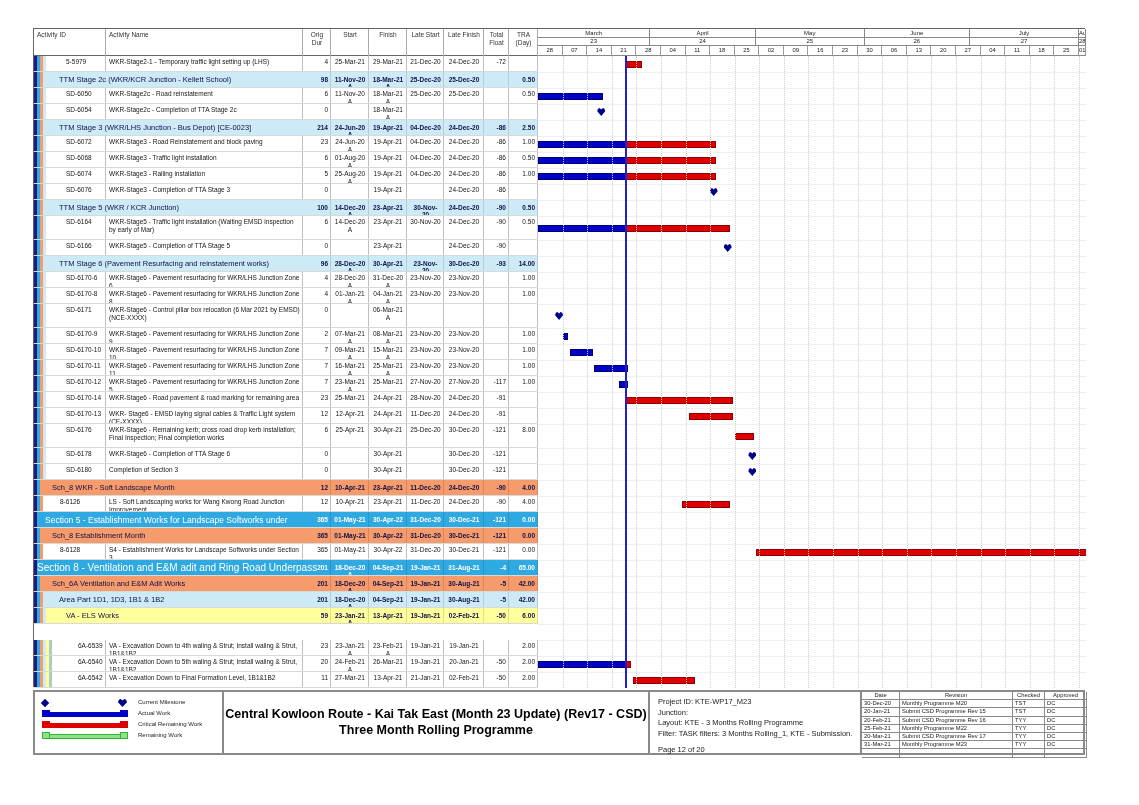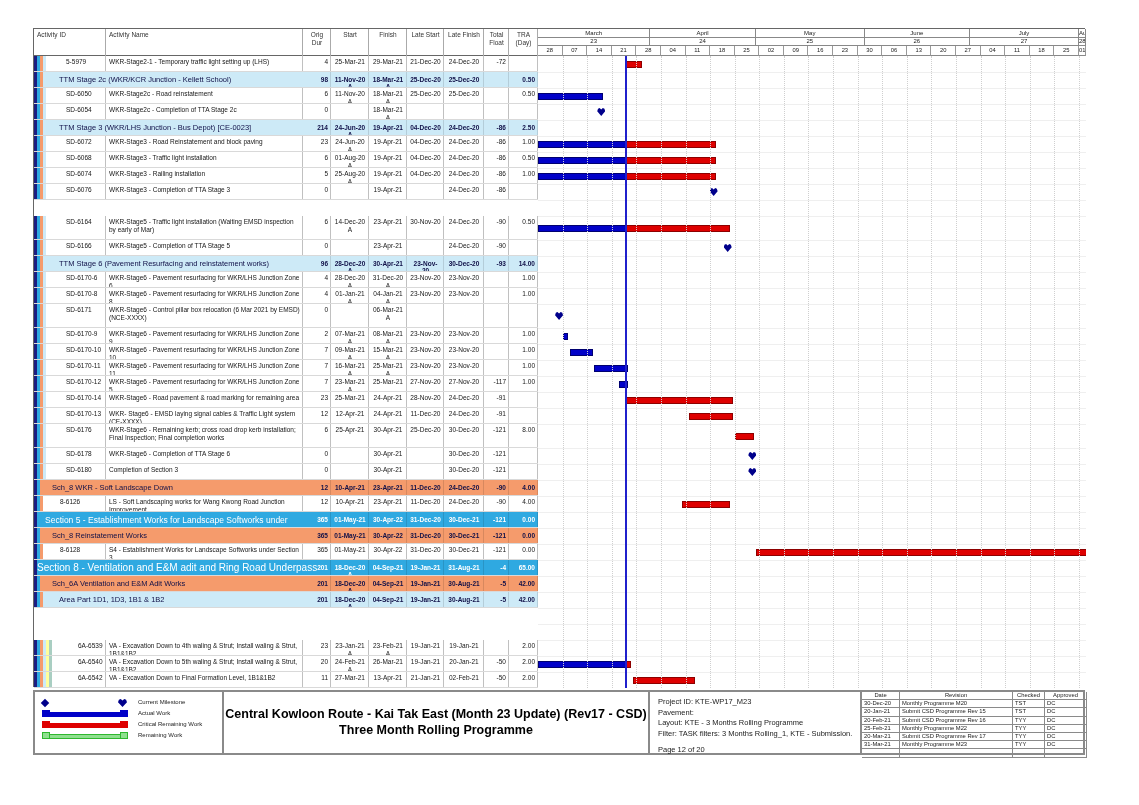--- a/index.html
+++ b/index.html
@@ -232,20 +232,34 @@
           <div class="cell left" style="left: 0px; width: 72px; padding-left: 32px;">SD-6076</div>
           <div class="cell left" style="left: 72px; width: 197px;">WKR-Stage3 - Completion of TTA Stage 3</div>
           <div class="cell right" style="left: 269px; width: 28px;">0</div>
           <div class="cell center" style="left: 297px; width: 38px;"></div>
           <div class="cell center" style="left: 335px; width: 38px;">19-Apr-21</div>
           <div class="cell center" style="left: 373px; width: 37px;"></div>
           <div class="cell center" style="left: 410px; width: 40px;">24-Dec-20</div>
           <div class="cell right" style="left: 450px; width: 25px;">-86</div>
           <div class="cell right" style="left: 475px; width: 29px;"></div>
         </div>
+        <div class="row" style="top: 144px; height: 16px;">
+          <div class="stripe" style="left: 0px; background: rgb(28, 28, 128);"></div>
+          <div class="stripe" style="left: 3px; background: rgb(47, 169, 225);"></div>
+          <div class="stripe" style="left: 6px; background: rgb(245, 155, 108);"></div>
+          <div class="bandfill" style="left: 9px; background: rgb(205, 234, 247);"></div>
+          <div class="bandlabel" style="left: 25px; color: rgb(16, 16, 72); font-size: 7.5px; line-height: 16px;">TTM Stage 5 (WKR / KCR Junction)</div>
+          <div class="cell right" style="left: 269px; width: 28px; font-weight: bold; color: rgb(16, 16, 72); border-right: 1px solid rgba(0, 0, 0, 0.12); padding-top: 3.5px;">100</div>
+          <div class="cell center" style="left: 297px; width: 38px; font-weight: bold; color: rgb(16, 16, 72); border-right: 1px solid rgba(0, 0, 0, 0.12); padding-top: 3.5px;">14-Dec-20 A</div>
+          <div class="cell center" style="left: 335px; width: 38px; font-weight: bold; color: rgb(16, 16, 72); border-right: 1px solid rgba(0, 0, 0, 0.12); padding-top: 3.5px;">23-Apr-21</div>
+          <div class="cell center" style="left: 373px; width: 37px; font-weight: bold; color: rgb(16, 16, 72); border-right: 1px solid rgba(0, 0, 0, 0.12); padding-top: 3.5px;">30-Nov-20</div>
+          <div class="cell center" style="left: 410px; width: 40px; font-weight: bold; color: rgb(16, 16, 72); border-right: 1px solid rgba(0, 0, 0, 0.12); padding-top: 3.5px;">24-Dec-20</div>
+          <div class="cell right" style="left: 450px; width: 25px; font-weight: bold; color: rgb(16, 16, 72); border-right: 1px solid rgba(0, 0, 0, 0.12); padding-top: 3.5px;">-90</div>
+          <div class="cell right" style="left: 475px; width: 29px; font-weight: bold; color: rgb(16, 16, 72); border-right: 1px solid rgba(0, 0, 0, 0.12); padding-top: 3.5px;">0.50</div>
+        </div>
         <div class="row" style="top: 160px; height: 24px;">
           <div class="stripe" style="left: 0px; background: rgb(28, 28, 128);"></div>
           <div class="stripe" style="left: 3px; background: rgb(47, 169, 225);"></div>
           <div class="stripe" style="left: 6px; background: rgb(245, 155, 108);"></div>
           <div class="stripe" style="left: 9px; background: rgb(205, 234, 247);"></div>
           <div class="cell left" style="left: 0px; width: 72px; padding-left: 32px;">SD-6164</div>
           <div class="cell left" style="left: 72px; width: 197px;">WKR-Stage5 - Traffic light installation (Waiting EMSD inspection by early of Mar)</div>
           <div class="cell right" style="left: 269px; width: 28px;">6</div>
           <div class="cell center" style="left: 297px; width: 38px;">14-Dec-20 A</div>
           <div class="cell center" style="left: 335px; width: 38px;">23-Apr-21</div>
@@ -460,21 +474,21 @@
           <div class="cell center" style="left: 335px; width: 38px;">30-Apr-21</div>
           <div class="cell center" style="left: 373px; width: 37px;"></div>
           <div class="cell center" style="left: 410px; width: 40px;">30-Dec-20</div>
           <div class="cell right" style="left: 450px; width: 25px;">-121</div>
           <div class="cell right" style="left: 475px; width: 29px;"></div>
         </div>
         <div class="row" style="top: 424px; height: 16px;">
           <div class="stripe" style="left: 0px; background: rgb(28, 28, 128);"></div>
           <div class="stripe" style="left: 3px; background: rgb(47, 169, 225);"></div>
           <div class="bandfill" style="left: 6px; background: rgb(245, 155, 108);"></div>
-          <div class="bandlabel" style="left: 18px; color: rgb(16, 16, 72); font-size: 7.5px; line-height: 16px;">Sch_8 WKR - Soft Landscape Down</div>
+          <div class="bandlabel" style="left: 18px; color: rgb(16, 16, 72); font-size: 7.5px; line-height: 16px;">Sch_8 WKR - Soft Landscape Month</div>
           <div class="cell right" style="left: 269px; width: 28px; font-weight: bold; color: rgb(16, 16, 72); border-right: 1px solid rgba(0, 0, 0, 0.12); padding-top: 3.5px;">12</div>
           <div class="cell center" style="left: 297px; width: 38px; font-weight: bold; color: rgb(16, 16, 72); border-right: 1px solid rgba(0, 0, 0, 0.12); padding-top: 3.5px;">10-Apr-21</div>
           <div class="cell center" style="left: 335px; width: 38px; font-weight: bold; color: rgb(16, 16, 72); border-right: 1px solid rgba(0, 0, 0, 0.12); padding-top: 3.5px;">23-Apr-21</div>
           <div class="cell center" style="left: 373px; width: 37px; font-weight: bold; color: rgb(16, 16, 72); border-right: 1px solid rgba(0, 0, 0, 0.12); padding-top: 3.5px;">11-Dec-20</div>
           <div class="cell center" style="left: 410px; width: 40px; font-weight: bold; color: rgb(16, 16, 72); border-right: 1px solid rgba(0, 0, 0, 0.12); padding-top: 3.5px;">24-Dec-20</div>
           <div class="cell right" style="left: 450px; width: 25px; font-weight: bold; color: rgb(16, 16, 72); border-right: 1px solid rgba(0, 0, 0, 0.12); padding-top: 3.5px;">-90</div>
           <div class="cell right" style="left: 475px; width: 29px; font-weight: bold; color: rgb(16, 16, 72); border-right: 1px solid rgba(0, 0, 0, 0.12); padding-top: 3.5px;">4.00</div>
         </div>
         <div class="row" style="top: 440px; height: 16px;">
           <div class="stripe" style="left: 0px; background: rgb(28, 28, 128);"></div>
@@ -499,21 +513,21 @@
           <div class="cell center" style="left: 335px; width: 38px; font-weight: bold; color: rgb(255, 255, 255); border-right: 1px solid rgba(0, 0, 0, 0.12); padding-top: 3.5px;">30-Apr-22</div>
           <div class="cell center" style="left: 373px; width: 37px; font-weight: bold; color: rgb(255, 255, 255); border-right: 1px solid rgba(0, 0, 0, 0.12); padding-top: 3.5px;">31-Dec-20</div>
           <div class="cell center" style="left: 410px; width: 40px; font-weight: bold; color: rgb(255, 255, 255); border-right: 1px solid rgba(0, 0, 0, 0.12); padding-top: 3.5px;">30-Dec-21</div>
           <div class="cell right" style="left: 450px; width: 25px; font-weight: bold; color: rgb(255, 255, 255); border-right: 1px solid rgba(0, 0, 0, 0.12); padding-top: 3.5px;">-121</div>
           <div class="cell right" style="left: 475px; width: 29px; font-weight: bold; color: rgb(255, 255, 255); border-right: 1px solid rgba(0, 0, 0, 0.12); padding-top: 3.5px;">0.00</div>
         </div>
         <div class="row" style="top: 472px; height: 16px;">
           <div class="stripe" style="left: 0px; background: rgb(28, 28, 128);"></div>
           <div class="stripe" style="left: 3px; background: rgb(47, 169, 225);"></div>
           <div class="bandfill" style="left: 6px; background: rgb(245, 155, 108);"></div>
-          <div class="bandlabel" style="left: 18px; color: rgb(16, 16, 72); font-size: 7.5px; line-height: 16px;">Sch_8 Reinstatement Works</div>
+          <div class="bandlabel" style="left: 18px; color: rgb(16, 16, 72); font-size: 7.5px; line-height: 16px;">Sch_8 Establishment Month</div>
           <div class="cell right" style="left: 269px; width: 28px; font-weight: bold; color: rgb(16, 16, 72); border-right: 1px solid rgba(0, 0, 0, 0.12); padding-top: 3.5px;">365</div>
           <div class="cell center" style="left: 297px; width: 38px; font-weight: bold; color: rgb(16, 16, 72); border-right: 1px solid rgba(0, 0, 0, 0.12); padding-top: 3.5px;">01-May-21</div>
           <div class="cell center" style="left: 335px; width: 38px; font-weight: bold; color: rgb(16, 16, 72); border-right: 1px solid rgba(0, 0, 0, 0.12); padding-top: 3.5px;">30-Apr-22</div>
           <div class="cell center" style="left: 373px; width: 37px; font-weight: bold; color: rgb(16, 16, 72); border-right: 1px solid rgba(0, 0, 0, 0.12); padding-top: 3.5px;">31-Dec-20</div>
           <div class="cell center" style="left: 410px; width: 40px; font-weight: bold; color: rgb(16, 16, 72); border-right: 1px solid rgba(0, 0, 0, 0.12); padding-top: 3.5px;">30-Dec-21</div>
           <div class="cell right" style="left: 450px; width: 25px; font-weight: bold; color: rgb(16, 16, 72); border-right: 1px solid rgba(0, 0, 0, 0.12); padding-top: 3.5px;">-121</div>
           <div class="cell right" style="left: 475px; width: 29px; font-weight: bold; color: rgb(16, 16, 72); border-right: 1px solid rgba(0, 0, 0, 0.12); padding-top: 3.5px;">0.00</div>
         </div>
         <div class="row" style="top: 488px; height: 16px;">
           <div class="stripe" style="left: 0px; background: rgb(28, 28, 128);"></div>
@@ -560,20 +574,35 @@
           <div class="stripe" style="left: 6px; background: rgb(245, 155, 108);"></div>
           <div class="bandfill" style="left: 9px; background: rgb(205, 234, 247);"></div>
           <div class="bandlabel" style="left: 25px; color: rgb(16, 16, 72); font-size: 7.5px; line-height: 16px;">Area Part 1D1, 1D3, 1B1 &amp; 1B2</div>
           <div class="cell right" style="left: 269px; width: 28px; font-weight: bold; color: rgb(16, 16, 72); border-right: 1px solid rgba(0, 0, 0, 0.12); padding-top: 3.5px;">201</div>
           <div class="cell center" style="left: 297px; width: 38px; font-weight: bold; color: rgb(16, 16, 72); border-right: 1px solid rgba(0, 0, 0, 0.12); padding-top: 3.5px;">18-Dec-20 A</div>
           <div class="cell center" style="left: 335px; width: 38px; font-weight: bold; color: rgb(16, 16, 72); border-right: 1px solid rgba(0, 0, 0, 0.12); padding-top: 3.5px;">04-Sep-21</div>
           <div class="cell center" style="left: 373px; width: 37px; font-weight: bold; color: rgb(16, 16, 72); border-right: 1px solid rgba(0, 0, 0, 0.12); padding-top: 3.5px;">19-Jan-21</div>
           <div class="cell center" style="left: 410px; width: 40px; font-weight: bold; color: rgb(16, 16, 72); border-right: 1px solid rgba(0, 0, 0, 0.12); padding-top: 3.5px;">30-Aug-21</div>
           <div class="cell right" style="left: 450px; width: 25px; font-weight: bold; color: rgb(16, 16, 72); border-right: 1px solid rgba(0, 0, 0, 0.12); padding-top: 3.5px;">-5</div>
           <div class="cell right" style="left: 475px; width: 29px; font-weight: bold; color: rgb(16, 16, 72); border-right: 1px solid rgba(0, 0, 0, 0.12); padding-top: 3.5px;">42.00</div>
+        </div>
+        <div class="row" style="top: 552px; height: 16px;">
+          <div class="stripe" style="left: 0px; background: rgb(28, 28, 128);"></div>
+          <div class="stripe" style="left: 3px; background: rgb(47, 169, 225);"></div>
+          <div class="stripe" style="left: 6px; background: rgb(245, 155, 108);"></div>
+          <div class="stripe" style="left: 9px; background: rgb(205, 234, 247);"></div>
+          <div class="bandfill" style="left: 12px; background: rgb(255, 255, 156);"></div>
+          <div class="bandlabel" style="left: 32px; color: rgb(16, 16, 72); font-size: 7.5px; line-height: 16px;">VA - ELS Works</div>
+          <div class="cell right" style="left: 269px; width: 28px; font-weight: bold; color: rgb(16, 16, 72); border-right: 1px solid rgba(0, 0, 0, 0.12); padding-top: 3.5px;">59</div>
+          <div class="cell center" style="left: 297px; width: 38px; font-weight: bold; color: rgb(16, 16, 72); border-right: 1px solid rgba(0, 0, 0, 0.12); padding-top: 3.5px;">23-Jan-21 A</div>
+          <div class="cell center" style="left: 335px; width: 38px; font-weight: bold; color: rgb(16, 16, 72); border-right: 1px solid rgba(0, 0, 0, 0.12); padding-top: 3.5px;">13-Apr-21</div>
+          <div class="cell center" style="left: 373px; width: 37px; font-weight: bold; color: rgb(16, 16, 72); border-right: 1px solid rgba(0, 0, 0, 0.12); padding-top: 3.5px;">19-Jan-21</div>
+          <div class="cell center" style="left: 410px; width: 40px; font-weight: bold; color: rgb(16, 16, 72); border-right: 1px solid rgba(0, 0, 0, 0.12); padding-top: 3.5px;">02-Feb-21</div>
+          <div class="cell right" style="left: 450px; width: 25px; font-weight: bold; color: rgb(16, 16, 72); border-right: 1px solid rgba(0, 0, 0, 0.12); padding-top: 3.5px;">-50</div>
+          <div class="cell right" style="left: 475px; width: 29px; font-weight: bold; color: rgb(16, 16, 72); border-right: 1px solid rgba(0, 0, 0, 0.12); padding-top: 3.5px;">6.00</div>
         </div>
         <div class="row" style="top: 584px; height: 16px;">
           <div class="stripe" style="left: 0px; background: rgb(28, 28, 128);"></div>
           <div class="stripe" style="left: 3px; background: rgb(47, 169, 225);"></div>
           <div class="stripe" style="left: 6px; background: rgb(245, 155, 108);"></div>
           <div class="stripe" style="left: 9px; background: rgb(205, 234, 247);"></div>
           <div class="stripe" style="left: 12px; background: rgb(255, 255, 156);"></div>
           <div class="stripe" style="left: 15px; background: rgb(169, 206, 194);"></div>
           <div class="cell left" style="left: 0px; width: 72px; padding-left: 44px;">6A-6539</div>
           <div class="cell left" style="left: 72px; width: 197px;">VA - Excavation Down to 4th waling &amp; Strut; Install waling &amp; Strut, 1B1&amp;1B2</div>
@@ -740,21 +769,21 @@
       </div>
     <div class="fcell" style="left:189px;width:426px;">
       <div class="titleblock">
         <div>Central Kowloon Route - Kai Tak East (Month 23 Update) (Rev17 - CSD)</div>
         <div>Three Month Rolling Programme</div>
       </div>
     </div>
     <div class="fcell" style="left:615px;width:212px;">
       <div class="projinfo">
         <div>Project ID: KTE-WP17_M23</div>
-        <div>Pavement:</div>
+        <div>Junction:</div>
         <div>Layout: KTE - 3 Months Rolling Programme</div>
         <div>Filter: TASK filters: 3 Months Rolling_1, KTE - Submission.</div>
       </div>
       <div class="pageno">Page 12 of 20</div>
     </div>
     <div class="fcell" id="rev-cell" style="left:827px;width:225px;border-right:none;">
         <div class="rev head" style="left: 0px; top: 0px; width: 38px; height: 8.2px;">Date</div>
         <div class="rev head" style="left: 38px; top: 0px; width: 113px; height: 8.2px;">Revision</div>
         <div class="rev head" style="left: 151px; top: 0px; width: 32px; height: 8.2px;">Checked</div>
         <div class="rev head" style="left: 183px; top: 0px; width: 42px; height: 8.2px;">Approved</div>

